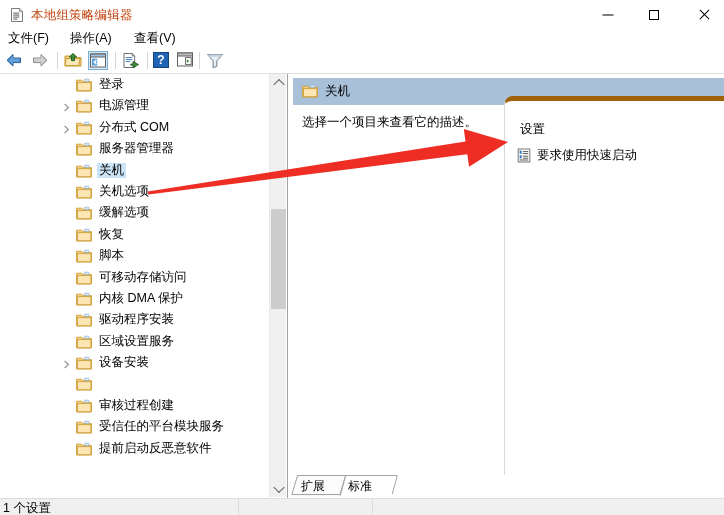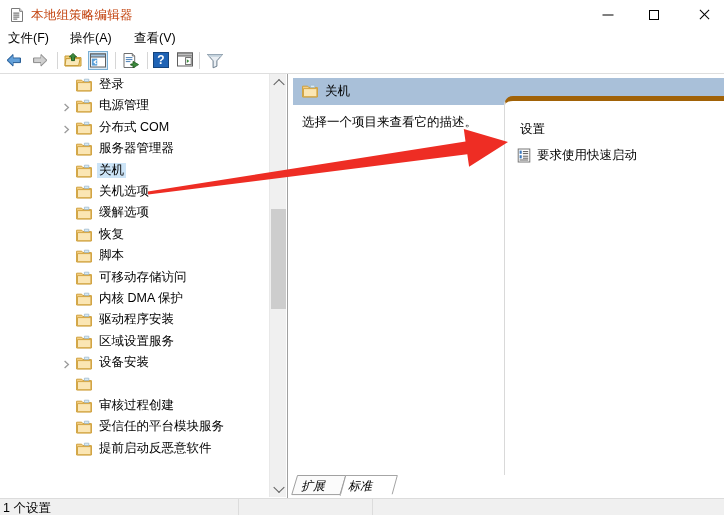--- a/index.html
+++ b/index.html
@@ -71,21 +71,21 @@
   .srow .slbl{position:absolute;left:20px;top:0px;font-size:12.5px;color:#000;line-height:16px;}
 
   
   .hsb{position:absolute;left:211px;right:0;bottom:0;height:17px;background:#f0f0f0;}
   .hsb .arrL{position:absolute;left:0;top:0;width:17px;height:17px;}
   .chevL{position:absolute;left:55%;top:50%;width:7px;height:7px;border-left:1.6px solid #606060;border-top:1.6px solid #606060;transform:translate(-50%,-50%) rotate(-45deg);}
 
   
   .tabs{position:absolute;left:289px;top:475px;width:435px;height:23px;background:#fff;}
   .tab{position:absolute;top:0;height:21px;box-sizing:border-box;}
-  .tab .tl{position:absolute;left:11px;top:3px;font-size:12px;color:#000;white-space:nowrap;font-style:italic;}
+  .tab .tl{position:absolute;left:11px;top:3px;font-size:12px;color:#000;white-space:nowrap;}
   .tab-shape{position:absolute;left:0;top:0;height:21px;}
 
   
   .statusbar{position:absolute;left:0;top:498px;width:724px;height:17px;background:#f0f0f0;border-top:1px solid #dcdcdc;box-sizing:border-box;}
   .statusbar .stxt{position:absolute;left:3px;top:1px;font-size:12.5px;color:#000;}
   .statusbar .sgrip{position:absolute;top:0;width:1px;height:16px;background:#dcdcdc;}
 
   
   .anno{position:absolute;left:0;top:0;width:724px;height:515px;pointer-events:none;}
 </style>

